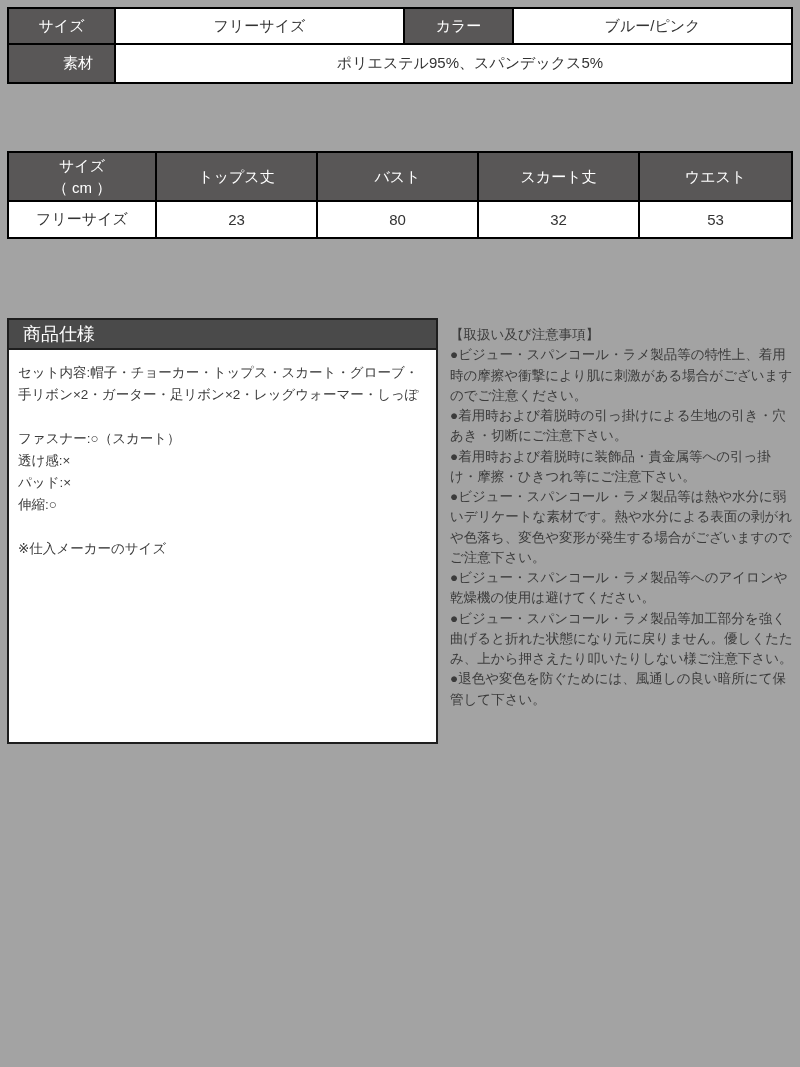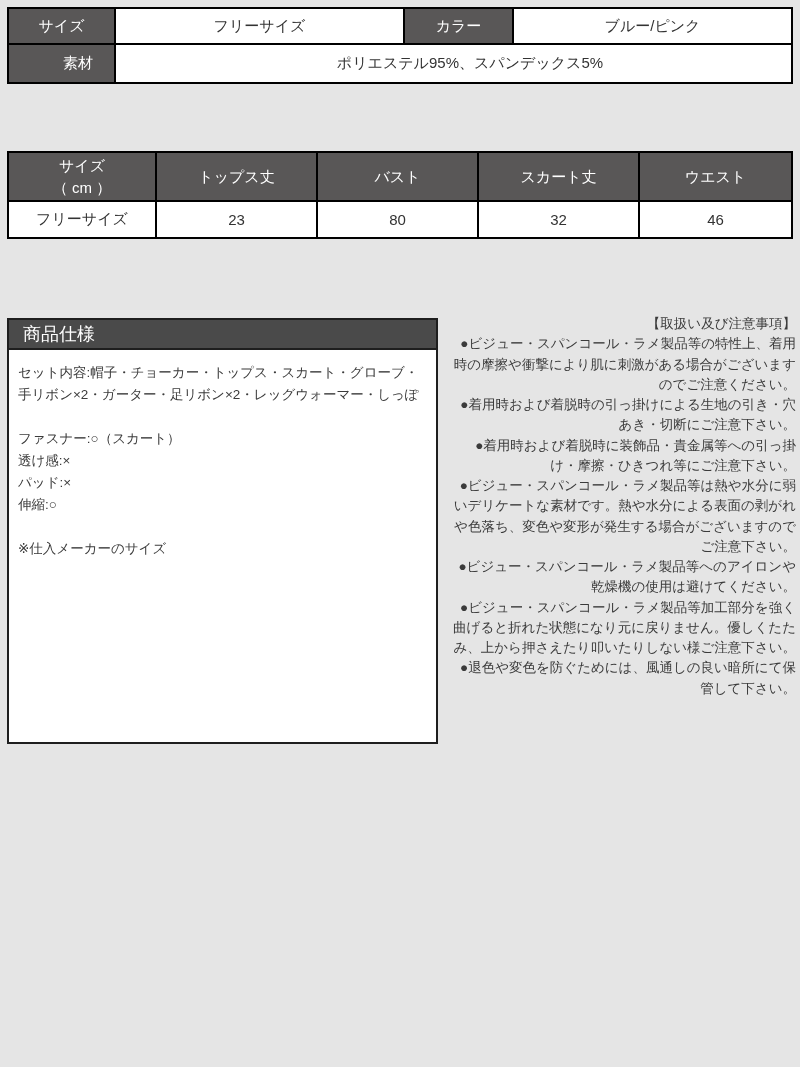--- a/index.html
+++ b/index.html
@@ -5,21 +5,21 @@
   * { box-sizing: border-box; margin: 0; padding: 0; }
   html, body { background: #ffffff; }
   body {
     font-family: "Liberation Sans", "DejaVu Sans", sans-serif;
     color: #3b3b3b;
   }
   .page {
     position: relative;
     width: 800px;
     height: 1067px;
-    background: #e5e5e5;
+    background: #a3a3a3;
     overflow: hidden;
   }
 
   
   .info-table {
     position: absolute;
     left: 7px; top: 7px;
     width: 786px;
     display: grid;
     grid-template-columns: 105px 287px 107px 1fr;
@@ -97,26 +97,25 @@
     line-height: 1.63;
     color: #3b3b3b;
   }
   .spec-body .set-contents { margin: 0 0 22px 0; }
   .spec-body .detail-line { margin: 0; }
   .spec-body .footnote { margin: 22px 0 12px 0; }
 
   
   .notes {
     position: absolute;
-    left: 450px; top: 314px;
+    left: 450px; top: 325px;
     width: 346px;
     font-size: 13.5px;
     line-height: 1.5;
     color: #3b3b3b;
-    text-align: right;
   }
   .notes p { margin: 0; }
 </style>
 </head>
 <body>
 
 <div class="page">
 
   <div class="info-table">
     <div class="cell hd">サイズ</div>
@@ -131,21 +130,21 @@
     <div class="cell hd">サイズ
 （ cm ）</div>
     <div class="cell hd">トップス丈</div>
     <div class="cell hd">バスト</div>
     <div class="cell hd">スカート丈</div>
     <div class="cell hd">ウエスト</div>
     <div class="cell data">フリーサイズ</div>
     <div class="cell data">23</div>
     <div class="cell data">80</div>
     <div class="cell data">32</div>
-    <div class="cell data">46</div>
+    <div class="cell data">53</div>
   </div>
 
   <div class="spec-box">
     <div class="spec-title-bar">
       <span>商品仕様</span>
     </div>
     <div class="spec-body">
       <p class="set-contents">セット内容:帽子・チョーカー・トップス・スカート・グローブ・手リボン×2・ガーター・足リボン×2・レッグウォーマー・しっぽ</p>
       <p class="detail-line">ファスナー:○（スカート）</p>
       <p class="detail-line">透け感:×</p>

